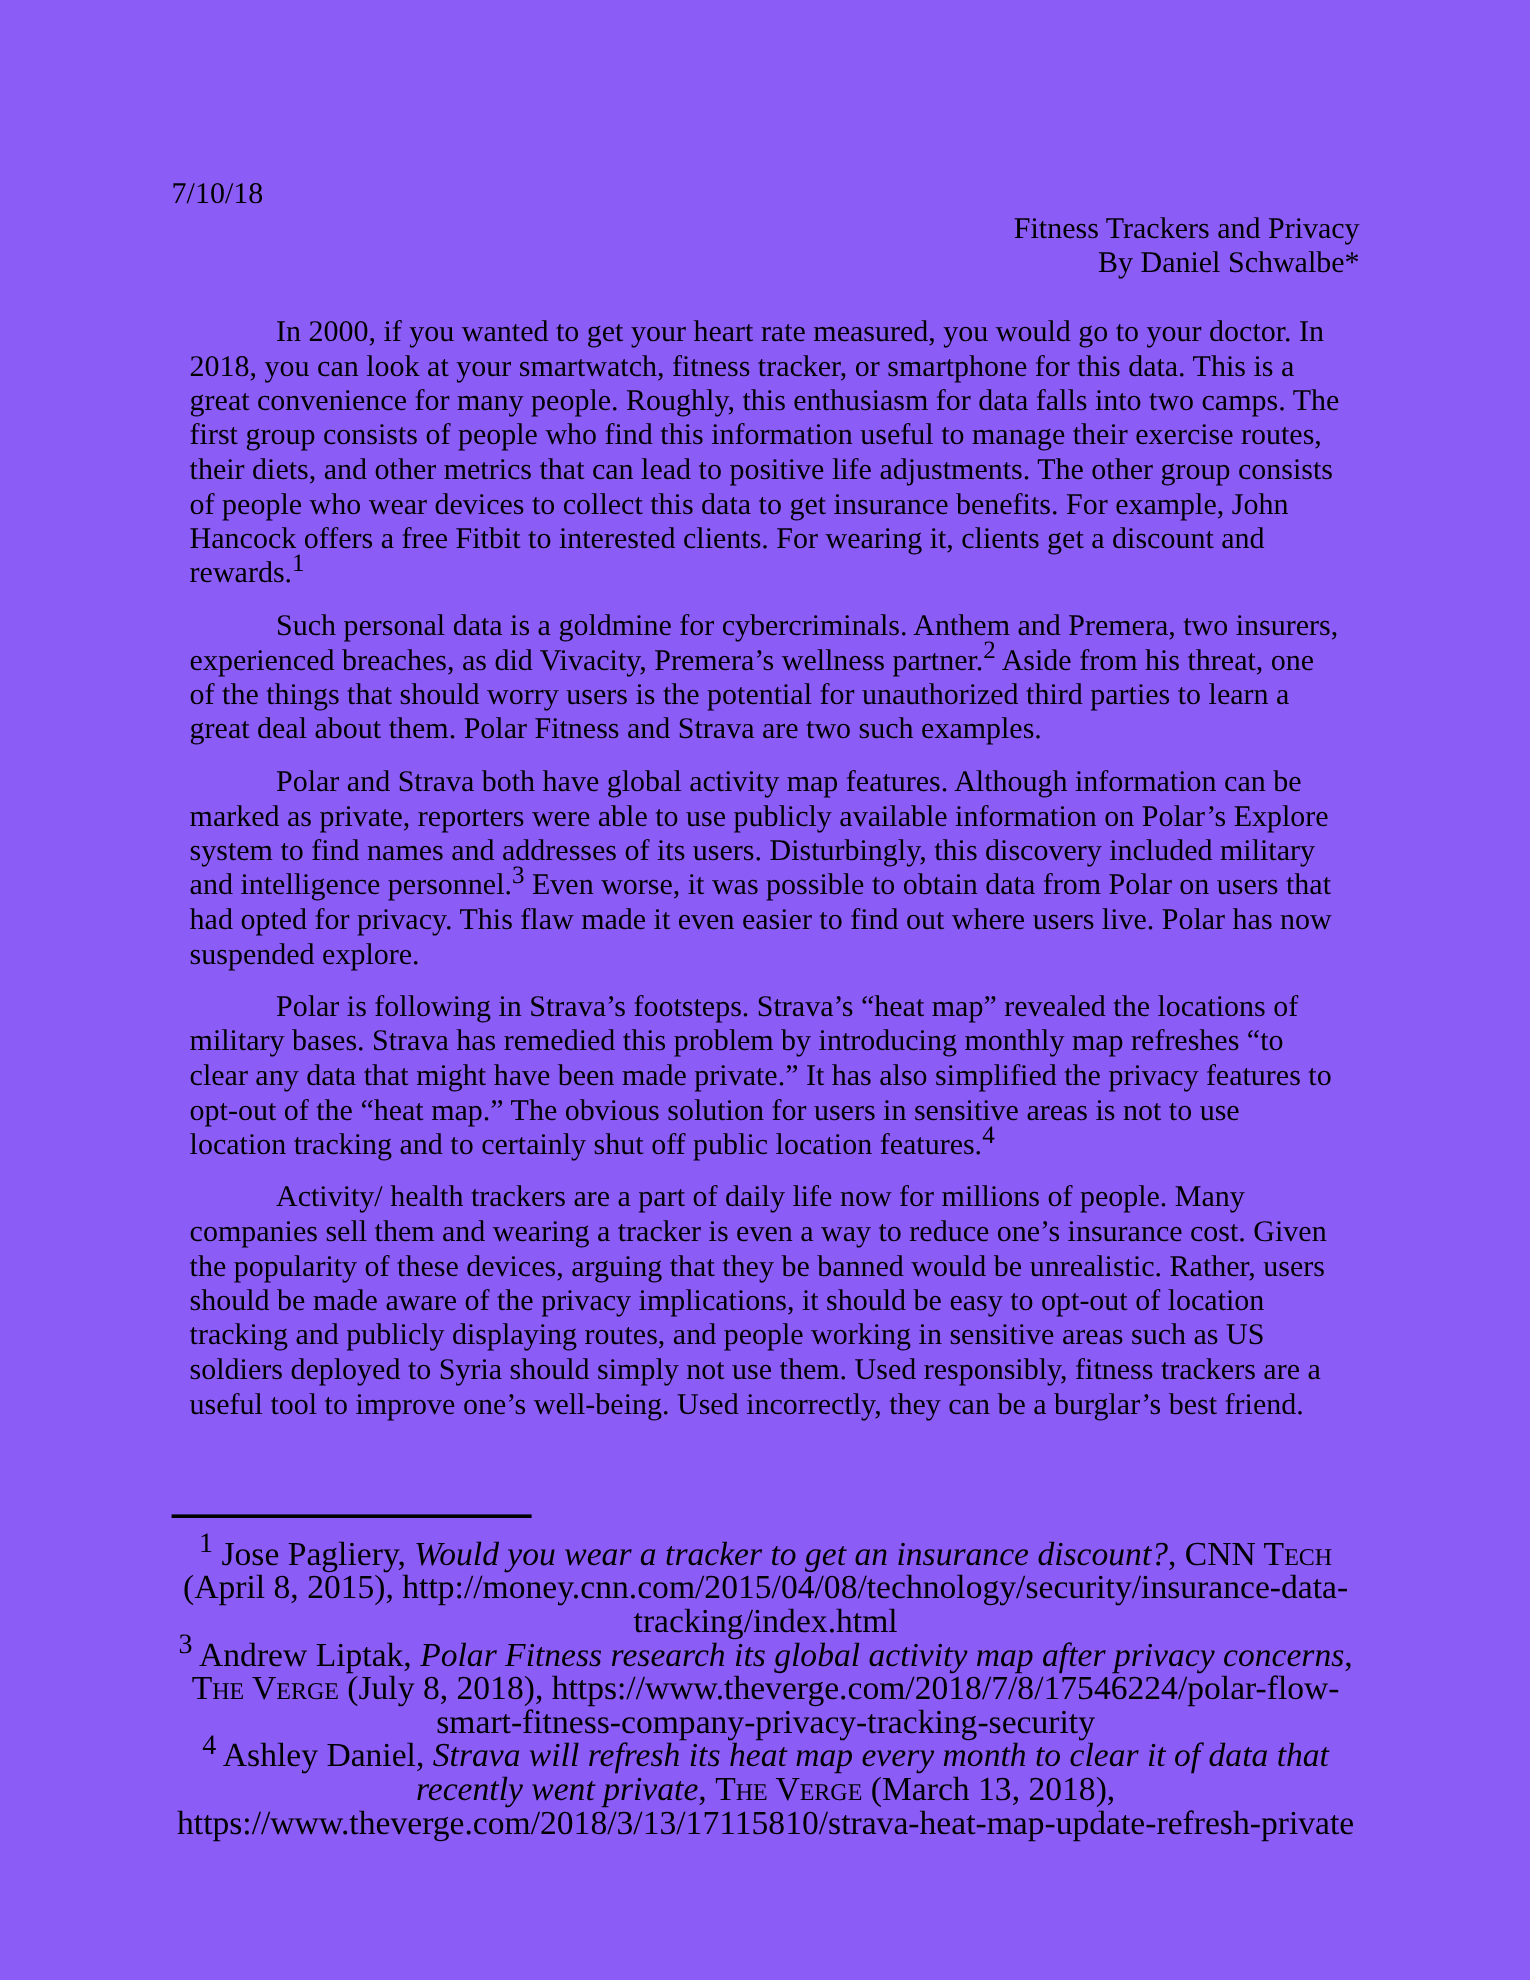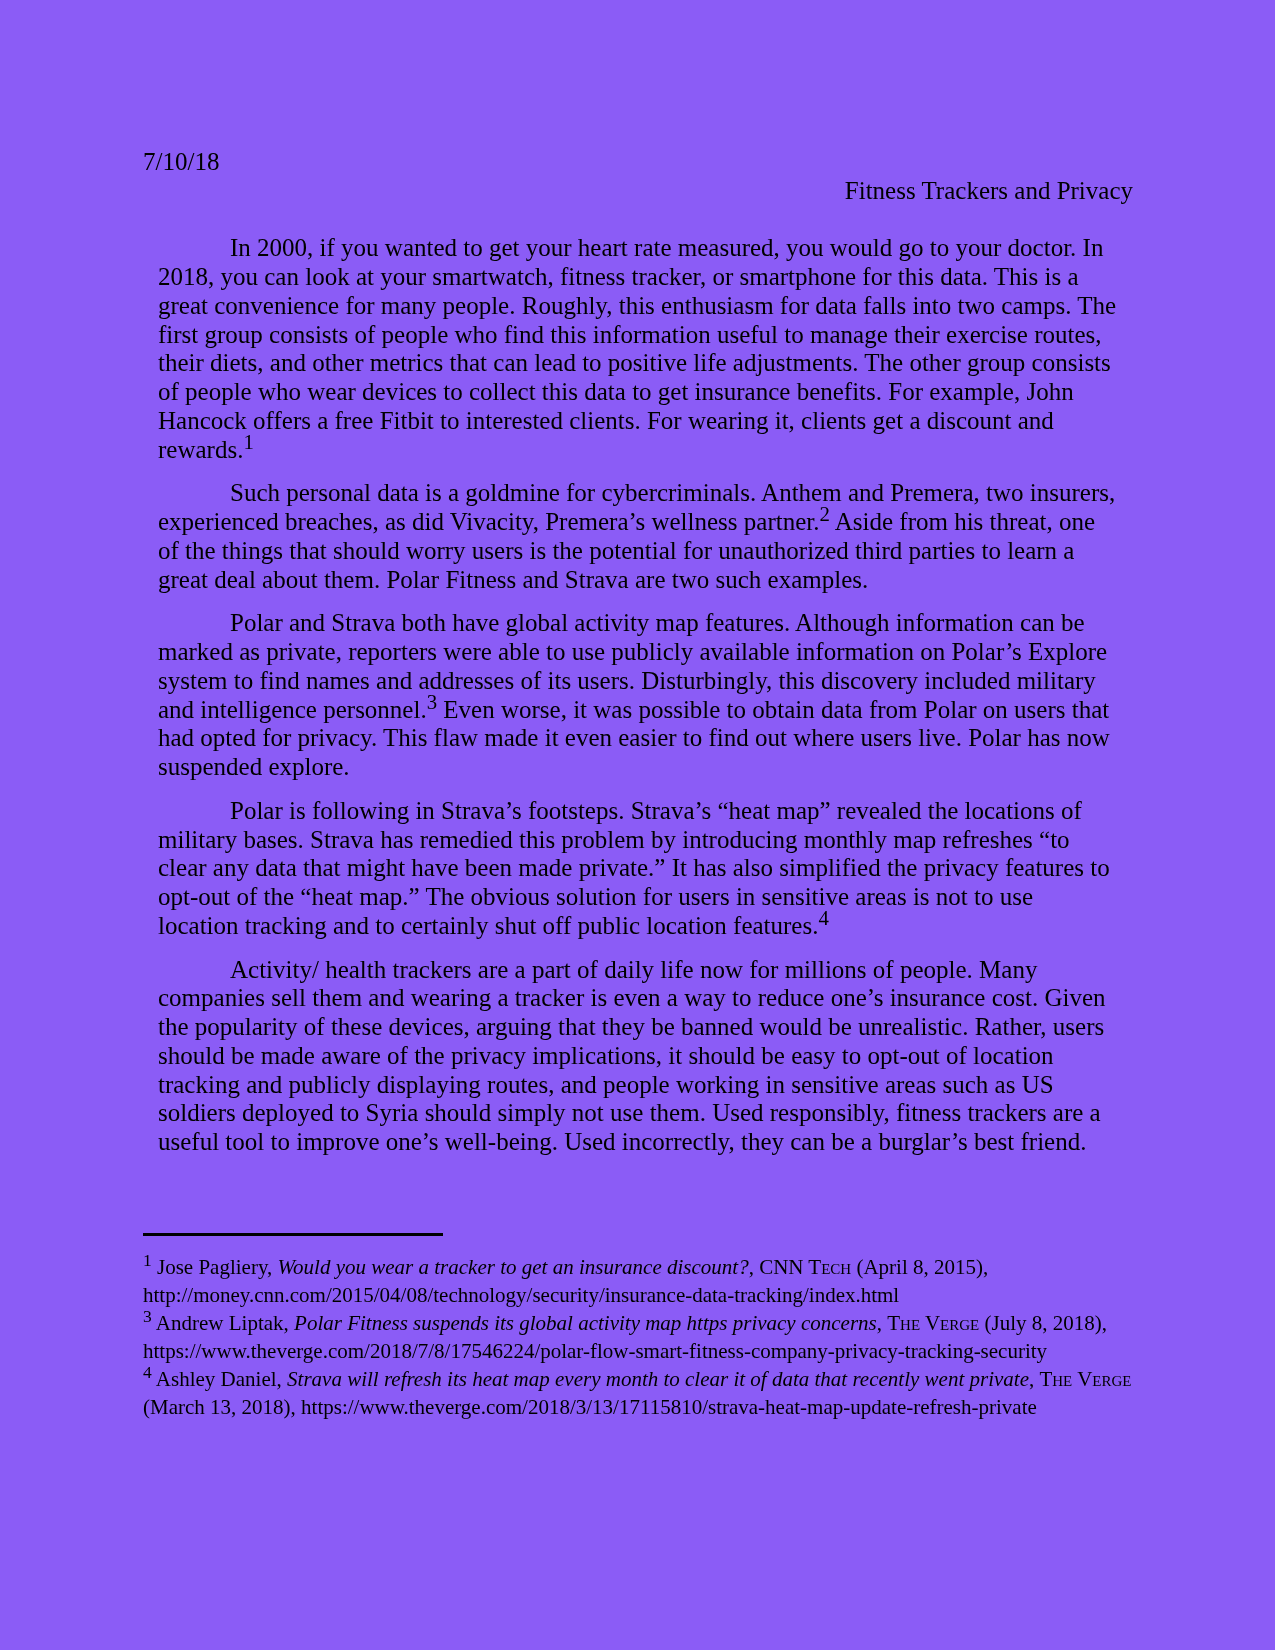--- a/index.html
+++ b/index.html
@@ -22,40 +22,42 @@
   .body-text p { margin: 15px; text-indent: 72px; }
   .author-note { margin-top: 57.5px; }
   .footnote-separator {
     margin-top: 76px;
     width: 300px;
     height: 0;
     border-top: 3px solid #000000;
   }
   .footnotes {
     margin-top: 17px;
-    font-size: 21px;
+    font-size: 28px;
     line-height: 28px;
+    text-align: center;
   }
   .footnotes .footnote { margin: 0; }
   .i  { font-style: italic; }
   .sc { font-variant: small-caps; }
   sup { line-height: 0; }
 </style>
 </head>
 <body>
 
 <div class="page">
   <div class="doc-date">7/10/18</div>
   <div class="doc-title">Fitness Trackers and Privacy</div>
+  <div class="doc-byline">By Daniel Schwalbe*</div>
   <div class="body-text" id="body-paragraphs">
       <p><span>In 2000, if you wanted to get your heart rate measured, you would go to your doctor. In 2018, you can look at your smartwatch, fitness tracker, or smartphone for this data. This is a great convenience for many people. Roughly, this enthusiasm for data falls into two camps. The first group consists of people who find this information useful to manage their exercise routes, their diets, and other metrics that can lead to positive life adjustments. The other group consists of people who wear devices to collect this data to get insurance benefits. For example, John Hancock offers a free Fitbit to interested clients. For wearing it, clients get a discount and rewards.</span><sup>1</sup></p>
       <p><span>Such personal data is a goldmine for cybercriminals. Anthem and Premera, two insurers, experienced breaches, as did Vivacity, Premera’s wellness partner.</span><sup>2</sup><span> Aside from his threat, one of the things that should worry users is the potential for unauthorized third parties to learn a great deal about them. Polar Fitness and Strava are two such examples.</span></p>
       <p><span>Polar and Strava both have global activity map features. Although information can be marked as private, reporters were able to use publicly available information on Polar’s Explore system to find names and addresses of its users. Disturbingly, this discovery included military and intelligence personnel.</span><sup>3</sup><span> Even worse, it was possible to obtain data from Polar on users that had opted for privacy. This flaw made it even easier to find out where users live. Polar has now suspended explore.</span></p>
       <p><span>Polar is following in Strava’s footsteps. Strava’s “heat map” revealed the locations of military bases. Strava has remedied this problem by introducing monthly map refreshes “to clear any data that might have been made private.” It has also simplified the privacy features to opt-out of the “heat map.” The obvious solution for users in sensitive areas is not to use location tracking and to certainly shut off public location features.</span><sup>4</sup></p>
       <p><span>Activity/ health trackers are a part of daily life now for millions of people. Many companies sell them and wearing a tracker is even a way to reduce one’s insurance cost. Given the popularity of these devices, arguing that they be banned would be unrealistic. Rather, users should be made aware of the privacy implications, it should be easy to opt-out of location tracking and publicly displaying routes, and people working in sensitive areas such as US soldiers deployed to Syria should simply not use them. Used responsibly, fitness trackers are a useful tool to improve one’s well-being. Used incorrectly, they can be a burglar’s best friend.</span></p>
     </div>
   <div class="footnote-separator"></div>
   <div class="footnotes" id="footnotes">
       <div class="footnote"><sup>1</sup> <span>Jose Pagliery, </span><span class="i">Would you wear a tracker to get an insurance discount?</span><span>, </span><span class="sc">CNN Tech</span><span> (April 8, 2015), http://money.cnn.com/2015/04/08/technology/security/insurance-data-tracking/index.html</span></div>
-      <div class="footnote"><sup>3</sup> <span>Andrew Liptak, </span><span class="i">Polar Fitness suspends its global activity map https privacy concerns</span><span>, </span><span class="sc">The Verge</span><span> (July 8, 2018), https://www.theverge.com/2018/7/8/17546224/polar-flow-smart-fitness-company-privacy-tracking-security</span></div>
+      <div class="footnote"><sup>3</sup> <span>Andrew Liptak, </span><span class="i">Polar Fitness research its global activity map after privacy concerns</span><span>, </span><span class="sc">The Verge</span><span> (July 8, 2018), https://www.theverge.com/2018/7/8/17546224/polar-flow-smart-fitness-company-privacy-tracking-security</span></div>
       <div class="footnote"><sup>4</sup> <span>Ashley Daniel, </span><span class="i">Strava will refresh its heat map every month to clear it of data that recently went private</span><span>, </span><span class="sc">The Verge</span><span> (March 13, 2018), https://www.theverge.com/2018/3/13/17115810/strava-heat-map-update-refresh-private</span></div>
     </div>
 </div>
 
 </body></html>

